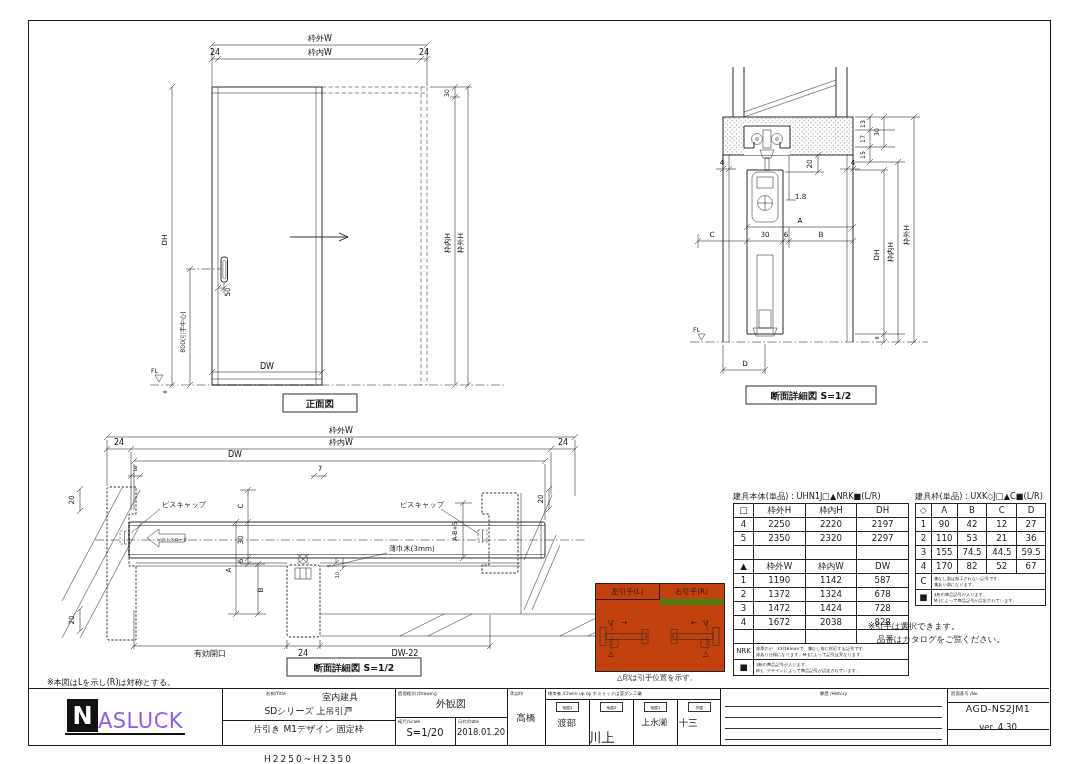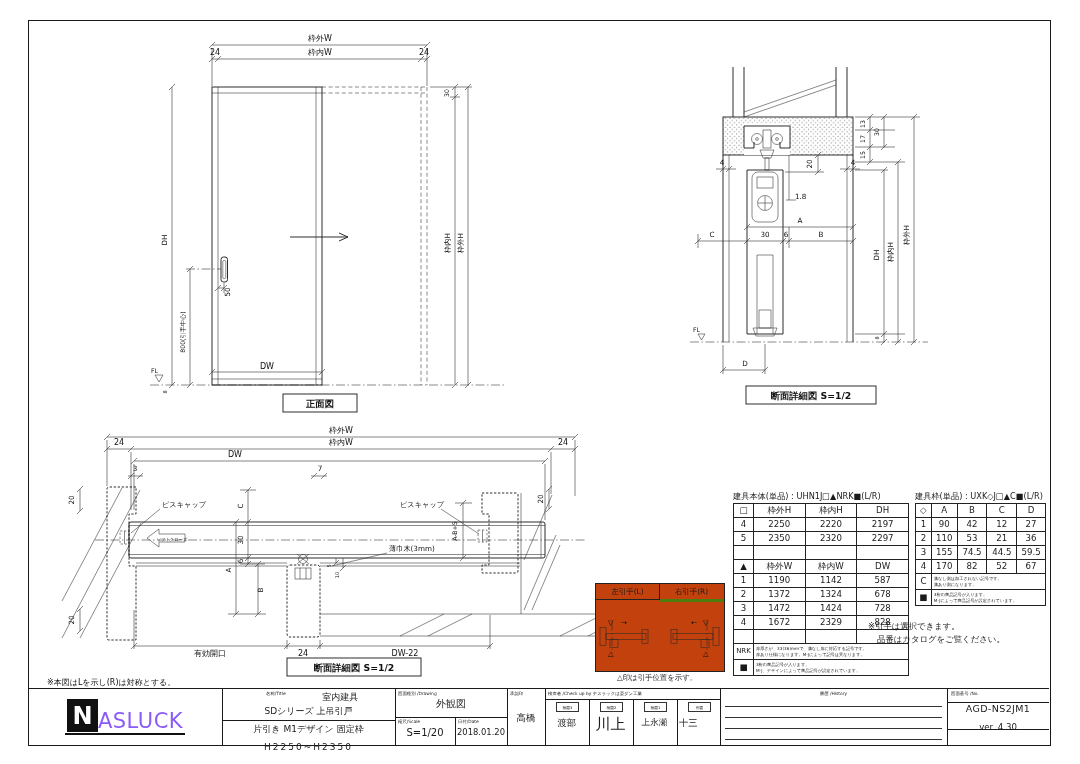--- a/index.html
+++ b/index.html
@@ -412,21 +412,21 @@
       </tr>
       <tr>
         <td>3</td>
             <td>1472</td>
         <td>1424</td>
             <td>728</td>
       </tr>
       <tr>
         <td>4</td>
             <td>1672</td>
-        <td>2329</td>
+        <td>2038</td>
             <td>828</td>
       </tr>
       <tr style="height:8px;">
             <td></td>
             <td></td>
             <td></td>
             <td></td>
           </tr>
       <tr>
         <td style="font-size:7px;">NRK</td>
@@ -506,21 +506,21 @@
           <div>M-Jによって商品記号が設定されています。</div>
         </td>
       </tr>
     </tbody>
       </table>
   </div>
 
   <div class="abs" style="left:595px;top:583px;width:128px;height:87px;border:1.2px solid #222;background:#c2410c;">
     <div class="abs" style="left:0;top:0;width:63px;height:15px;border-right:1px solid #222;border-bottom:1px solid #222;
          font-size:7.4px;display:flex;align-items:center;justify-content:center;">左引手(L)</div>
-    <div class="abs" style="left:64px;top:0;width:63px;height:15px;border-bottom:3px solid #4d7c0f;
+    <div class="abs" style="left:64px;top:0;width:63px;height:15px;border-bottom:6px solid #4d7c0f;
          font-size:7.4px;display:flex;align-items:center;justify-content:center;">右引手(R)</div>
     <div class="abs" style="left:31px;top:15px;width:0;height:71px;border-left:1px solid #222;opacity:0;"></div>
     <svg style="left:0;top:16px;" width="63" height="70" viewBox="0 0 63 55">
       <text class="t7" x="12" y="17">▽</text>
       <text class="t7" x="25" y="17">→</text>
       <text class="t7" x="12" y="48">△</text>
       <rect class="thin" x="4" y="20" width="6" height="18"></rect>
       <rect class="thin" x="10" y="26" width="40" height="6"></rect>
       <rect class="thin" x="14" y="32" width="8" height="8"></rect>
       <rect class="thin" x="46" y="22" width="6" height="14"></rect>
@@ -560,21 +560,21 @@
     </div>
 
     <div class="abs" style="left:194px;top:0;width:173px;height:56px;">
       <div style="display:flex;align-items:flex-start;padding-top:2px;margin-left:41px;">
         <span class="tiny" style="padding-left:3px;">名称/Title</span>
         <span style="flex:1;text-align:center;font-size:9px;">室内建具</span>
       </div>
       <div class="ctr" style="font-size:9px;margin-top:1px;">SDシリーズ 上吊引戸</div>
       <div style="border-top:0.9px solid #1a1a1a;margin-top:2px;padding-top:2px;">
         <div class="ctr" style="font-size:9px;">片引き M1デザイン 固定枠</div>
-        <div class="ctr" style="font-size:9px;letter-spacing:2px;margin-top:6px;">H2250~H2350</div>
+        <div class="ctr" style="font-size:9px;letter-spacing:2px;margin-top:18px;">H2250~H2350</div>
       </div>
     </div>
 
     <div class="abs" style="left:367px;top:0;width:112px;height:56px;">
       <div class="tiny" style="padding:2px 0 0 3px;">図面種別 /Drawing</div>
       <div class="ctr" style="font-size:10px;margin-top:1px;">外観図</div>
       <div style="position:absolute;left:0;top:28px;width:112px;height:28px;border-top:0.9px solid #1a1a1a;">
         <div style="position:absolute;left:60px;top:0;height:28px;border-left:0.9px solid #1a1a1a;"></div>
         <div class="tiny" style="position:absolute;left:3px;top:1px;">縮尺/Scale</div>
         <div style="position:absolute;left:0;top:9px;width:60px;text-align:center;font-size:10px;">S=1/20</div>
@@ -592,21 +592,21 @@
       <div class="tiny" style="padding:2px 0 0 3px;">検査者 /Check up by ナスラックは菱ダン工業</div>
       <div class="cellline" style="left:0;top:10px;width:175px;"></div>
       <div style="position:absolute;left:43.5px;top:10px;height:46px;border-left:0.9px solid #1a1a1a;"></div>
       <div style="position:absolute;left:87.5px;top:10px;height:46px;border-left:0.9px solid #1a1a1a;"></div>
       <div style="position:absolute;left:131.5px;top:10px;height:46px;border-left:0.9px solid #1a1a1a;"></div>
       <div class="hbox" style="left:11px;top:13px;width:21px;height:8px;">検図3</div>
       <div class="hbox" style="left:55px;top:13px;width:21px;height:8px;">検図2</div>
       <div class="hbox" style="left:99px;top:13px;width:21px;height:8px;">検図1</div>
       <div class="hbox" style="left:143px;top:13px;width:21px;height:8px;">作図</div>
       <div style="position:absolute;left:0;top:28px;width:43.5px;text-align:center;font-size:9.3px;">渡部</div>
-      <div style="position:absolute;left:43.5px;top:26px;width:44px;text-align:center;font-size:15px;">川上</div>
+      <div style="position:absolute;left:43.5px;top:40px;width:44px;text-align:left;font-size:13px;">川上</div>
       <div style="position:absolute;left:87.5px;top:28px;width:44px;text-align:center;font-size:8.6px;">上永瀬</div>
       <div style="position:absolute;left:134px;top:28px;width:44px;text-align:left;font-size:9.3px;font-family:Liberation Mono, monospace;">十三</div>
     </div>
 
     <div class="abs" style="left:692px;top:0;width:227px;height:56px;">
       <div class="tiny ctr" style="padding-top:2px;">履歴 /History</div>
       <div class="hist" style="left:5px;top:17px;width:217px;"></div>
       <div class="hist" style="left:5px;top:28px;width:217px;"></div>
       <div class="hist" style="left:5px;top:39px;width:217px;"></div>
       <div class="hist" style="left:5px;top:50px;width:217px;"></div>

